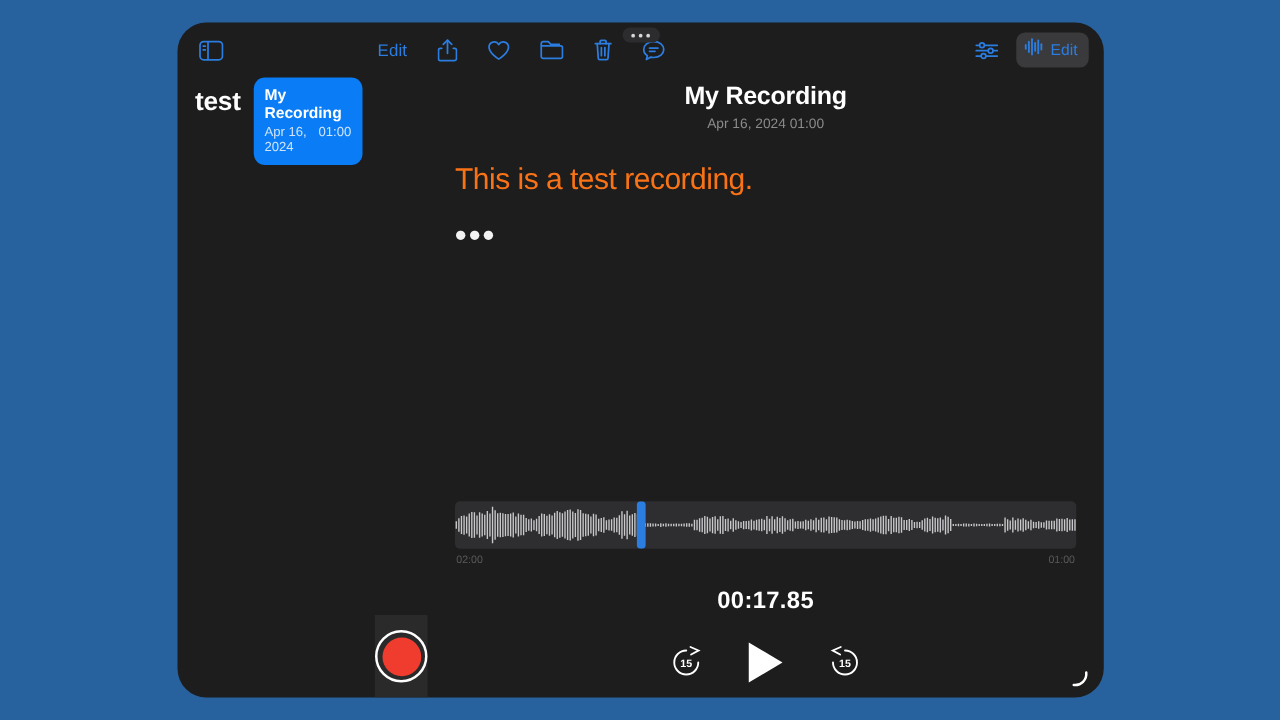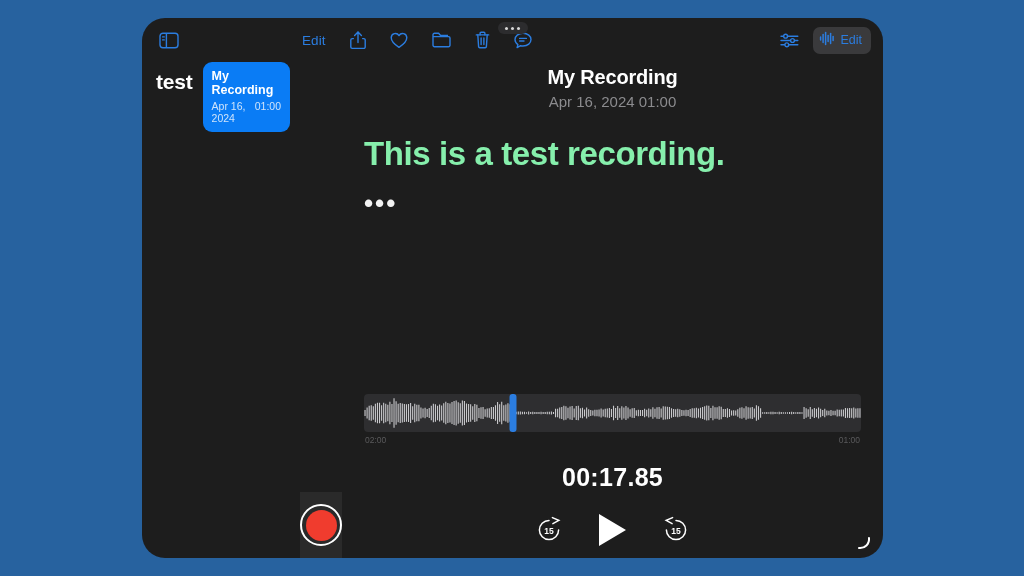--- a/index.html
+++ b/index.html
@@ -145,30 +145,30 @@
   }
   #detail-header { text-align:center; padding-top:4px; }
   #detail-title {
     color:#ffffff;
     font-size:20px;
     font-weight:bold;
     letter-spacing:-.2px;
   }
   #detail-subtitle {
     color:#8b8b8e;
-    font-size:15px;
+    font-size:11px;
     margin-top:4px;
   }
   #transcript {
     padding:26px 22px 0 22px;
   }
   #transcript-text {
-    color:#86efac;
-    font-size:33px;
-    font-weight:bold;
+    color:#f97316;
+    font-size:24px;
+    font-weight:normal;
     letter-spacing:-.4px;
     line-height:1.1;
   }
   #transcript-ellipsis {
     color:#f2f2f2;
     font-size:26px;
     font-weight:bold;
     letter-spacing:2px;
     margin-top:16px;
   }
@@ -194,21 +194,21 @@
   }
   #wave-times {
     display:flex; justify-content:space-between;
     margin:3px 23px 0 23px;
     color:#5a5a5c;
     font-size:8.5px;
   }
   #current-time {
     text-align:center;
     color:#ffffff;
-    font-size:25px;
+    font-size:19px;
     font-weight:bold;
     margin-top:18px;
     letter-spacing:.3px;
   }
   #transport {
     display:flex; align-items:center; justify-content:center;
     gap:36px;
     margin-top:16px;
     height:44px;
   }

